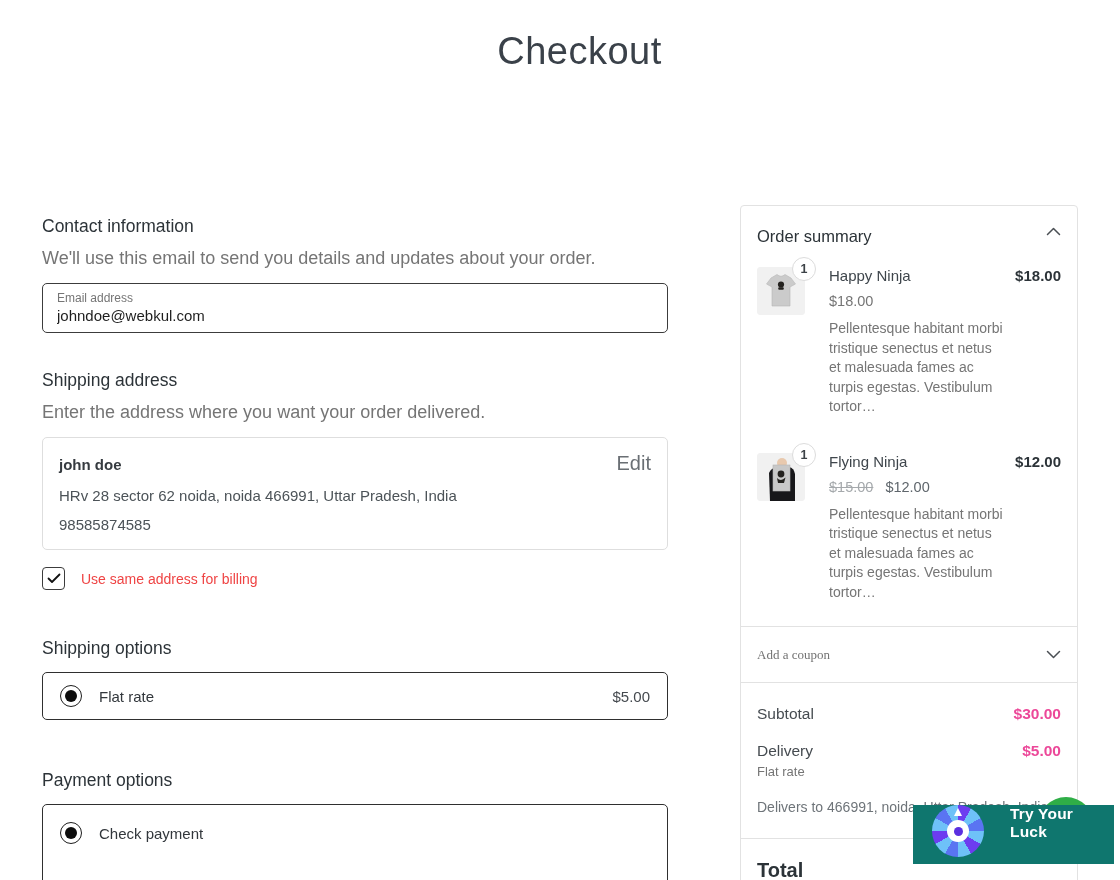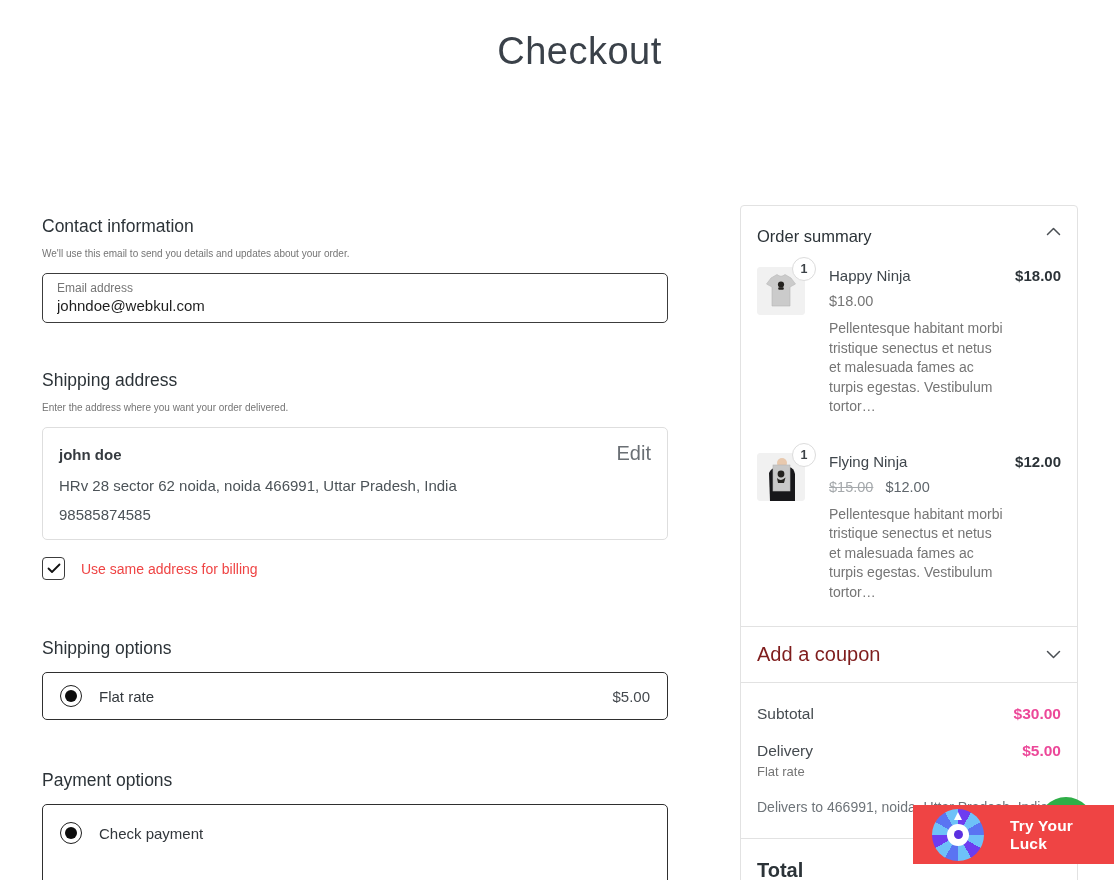--- a/index.html
+++ b/index.html
@@ -7,21 +7,21 @@
   body { font-family: "Liberation Sans", "DejaVu Sans", sans-serif; color:#2c3338; }
   .screen { position:relative; width:1120px; height:880px; background:#fff; overflow:hidden; margin:0 auto; }
 
   
   .page-title { position:absolute; top:30px; left:0; width:1120px; text-align:center;
     font-size:38px; font-weight:300; color:#3a4149; letter-spacing:.5px;padding-left:39px; }
 
   
   .section { position:absolute; left:42px; width:626px; }
   .sec-h { font-size:17.5px; font-weight:400; color:#2c3338; }
-  .sec-sub { margin-top:11px; font-size:10px; color:#757575; }
+  .sec-sub { margin-top:11px; font-size:18px; color:#757575; }
 
   
   .email-box { margin-top:14px; height:50px; border:1.4px solid #3c3c3c; border-radius:5px;
     padding:7px 14px 0; background:#fff; }
   .email-box .flabel { display:block; font-size:12px; color:#757575; }
   .email-box input { border:none; outline:none; width:100%; font-family:inherit;
     font-size:15px; color:#1e1e1e; margin-top:2px; background:transparent; }
 
   
   .addr-card { margin-top:14px; border:1px solid #dedede; border-radius:5px; padding:14px 16px 16px; }
@@ -67,38 +67,38 @@
   .item-top { display:flex; justify-content:space-between; }
   .item-name { font-size:15px; color:#3f464c; }
   .item-total { font-size:15px; font-weight:700; color:#2c3338; }
   .item-price { margin-top:9px; font-size:14.5px; color:#757575; }
   .price-del { color:#a5a9ac; text-decoration:line-through; }
   .price-sale { color:#5f666c; margin-left:8px; }
   .item-desc { margin-top:10px; font-size:14px; line-height:19.5px; color:#757575; max-width:178px; }
   .divider { border-top:1px solid #e2e2e2; margin-top:24px; }
   .coupon-row { display:flex; align-items:center; justify-content:space-between;
     padding:0 16px; height:55px; cursor:pointer; }
-  .coupon-label { font-size:20px; color:#7f1d1d; }
+  .coupon-label { font-size:13px; color:#737373;font-family:Liberation Serif, serif; }
   .totals { padding:22px 16px 23px; }
   .t-row { display:flex; justify-content:space-between; align-items:baseline; }
   .t-row + .t-row { margin-top:19px; }
   .t-label { font-size:15.5px; color:#454b50; }
   .t-value { font-size:15.5px; font-weight:700; color:#ec4899; }
   .t-method { margin-top:4px; font-size:13px; color:#757575; }
   .t-delivers { margin-top:20px; font-size:14px; color:#6e7479; }
   .total-row { padding:20px 16px; display:flex; justify-content:space-between; }
   .total-label { font-size:20px; font-weight:700; color:#2c3338; }
 
   .chev svg { display:block; }
 
   
   .chat-badge { position:absolute; left:1038px; top:797px; width:56px; height:56px;
     border-radius:50%; background:#2fae47; z-index:1; cursor:pointer; }
-  .luck { position:absolute; left:913px; top:805px; width:201px; height:59px; background:#ef4444;
-    display:flex; align-items:center; z-index:2; cursor:pointer; }
+  .luck { position:absolute; left:913px; top:805px; width:201px; height:59px; background:#0f766e;
+    display:flex; align-items:flex-start; z-index:2; cursor:pointer; }
   .wheel { position:relative; width:52px; height:52px; margin-left:19px; border-radius:50%; flex:0 0 auto;
     background:conic-gradient(#6d3cf0 0 30deg,#6ec1f8 30deg 60deg,#5a74f2 60deg 90deg,#6ec1f8 90deg 120deg,
       #6d3cf0 120deg 150deg,#6ec1f8 150deg 180deg,#5a74f2 180deg 210deg,#6ec1f8 210deg 240deg,
       #6d3cf0 240deg 270deg,#6ec1f8 270deg 300deg,#5a74f2 300deg 330deg,#6ec1f8 330deg 360deg); }
   .wheel .hub { position:absolute; inset:0; margin:auto; width:22px; height:22px; background:#fff; border-radius:50%;
     display:flex; align-items:center; justify-content:center; }
   .wheel .hub::after { content:""; width:9px; height:9px; border-radius:50%; background:#5b2fe0; }
   .wheel .pointer { position:absolute; top:3px; left:50%; transform:translateX(-50%); width:0; height:0;
     border-left:4px solid transparent; border-right:4px solid transparent; border-bottom:8px solid #fff; }
   .luck-label { margin-left:26px; font-size:15.5px; font-weight:700; color:#fff; letter-spacing:.2px; }

